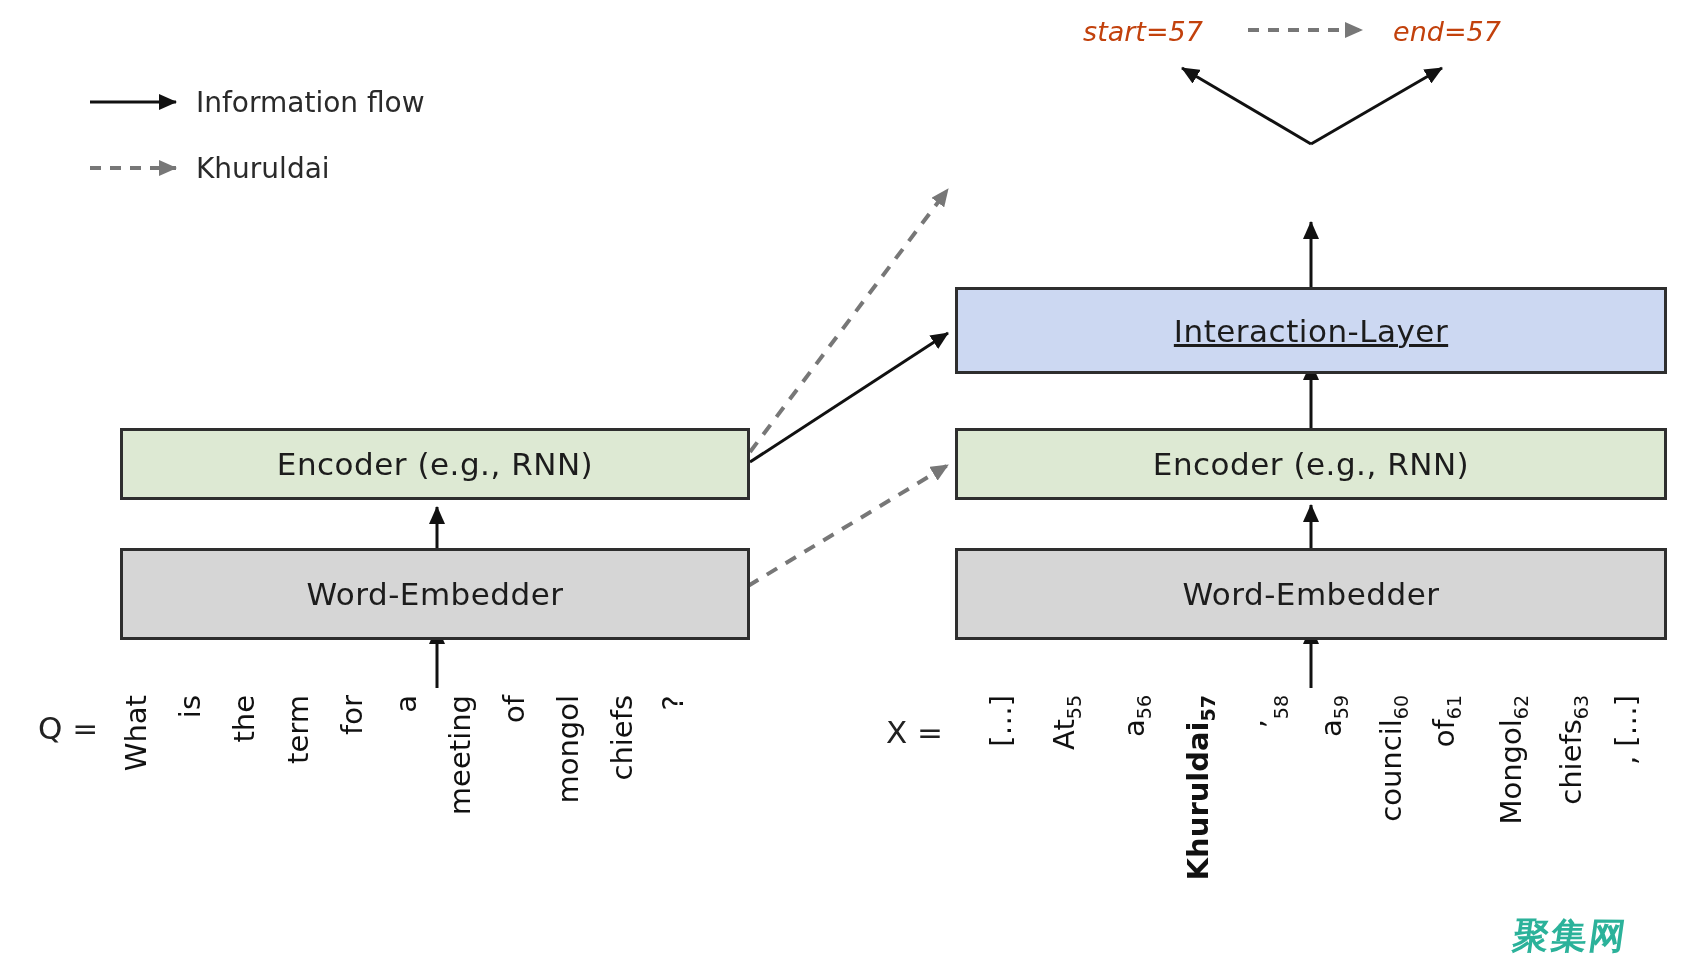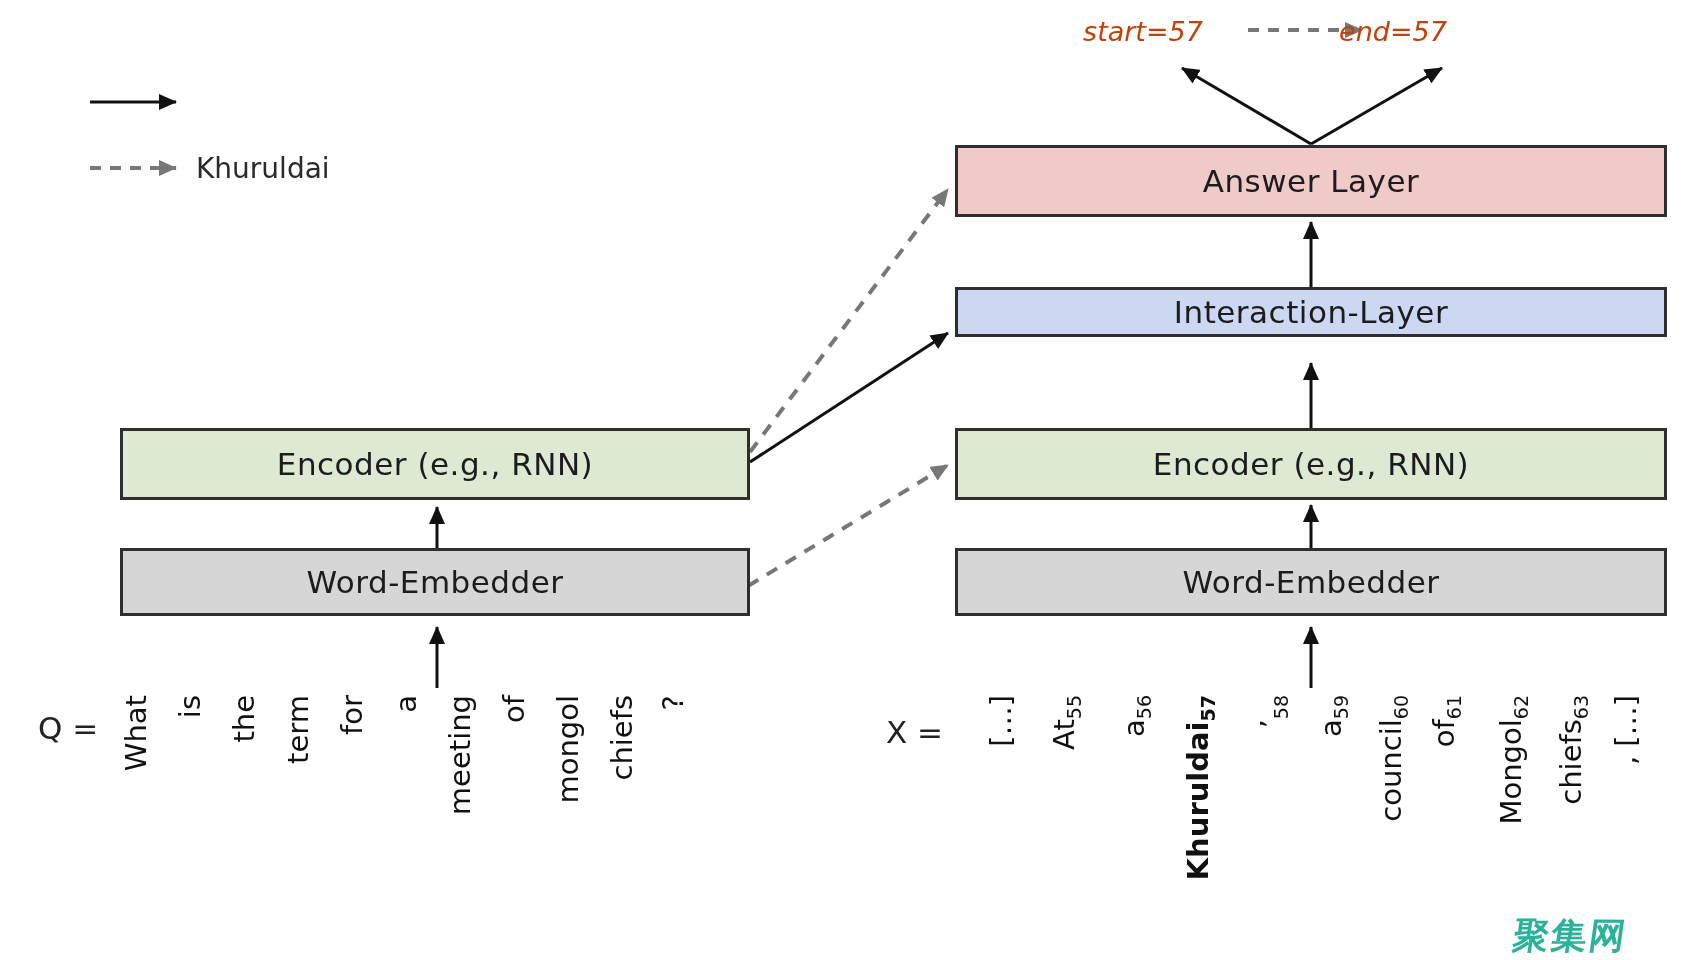--- a/index.html
+++ b/index.html
@@ -11,23 +11,23 @@
   svg.arrow-layer { position:absolute; left:0; top:0; width:1708px; height:960px; pointer-events:none; }
 
   .box {
     position:absolute; border:3px solid #2e2e2e; box-sizing:border-box;
     display:flex; align-items:center; justify-content:center;
     font-size:31px; letter-spacing:0.5px; color:#1c1c1c;
   }
   .box-left   { left:120px;  width:630px; }
   .box-right  { left:955px;  width:712px; }
   .y-answer      { top:145px; height:72px; }
-  .y-interaction { top:287px; height:50px; }
+  .y-interaction { top:287px; height:87px;text-decoration:underline; }
   .y-encoder     { top:428px; height:72px; }
-  .y-embedder    { top:548px; height:68px; }
+  .y-embedder    { top:548px; height:92px; }
 
   .legend-label { position:absolute; font-size:28px; color:#2a2a2a; transform:translateY(-50%); white-space:nowrap; }
   .out-label { position:absolute; font-size:27px; font-style:italic; color:#c2410c; transform:translate(-50%,-50%); white-space:nowrap; }
 
   .seq-label { position:absolute; font-size:31px; color:#222; white-space:nowrap; }
 
   .tok {
     position:absolute; top:695px; white-space:nowrap;
     font-size:29px; line-height:36px; color:#111;
     transform-origin:0 0; transform:rotate(-90deg) translateX(-100%);
@@ -70,26 +70,26 @@
     <line x1="1311" y1="688" x2="1311" y2="627" stroke="#111" stroke-width="3" marker-end="url(#headB)"></line>
 
     <line x1="437" y1="548" x2="437" y2="507" stroke="#111" stroke-width="3" marker-end="url(#headB)"></line>
     <line x1="437" y1="688" x2="437" y2="627" stroke="#111" stroke-width="3" marker-end="url(#headB)"></line>
 
     <line x1="750" y1="462" x2="948" y2="333" stroke="#111" stroke-width="3" marker-end="url(#headB)"></line>
     <line x1="750" y1="452" x2="948" y2="189" stroke="#777" stroke-width="4" stroke-dasharray="12 10" marker-end="url(#headG)"></line>
     <line x1="748" y1="586" x2="948" y2="465" stroke="#777" stroke-width="4" stroke-dasharray="12 10" marker-end="url(#headG)"></line>
   </svg>
 
+  <div class="legend-label" style="left:196px; top:102px;">Information flow</div>
   <div class="legend-label" style="left:196px; top:168px;">Khuruldai</div>
 
   <div class="out-label" style="left:1143px; top:31px;">start=57</div>
-  <div class="out-label" style="left:1393px; top:31px;">end=57</div>
+  <div class="out-label" style="left:1447px; top:31px;">end=57</div>
 
-  <div class="box box-right y-answer" style="background-color: rgb(240, 201, 201);">Answer Layer</div>
   <div class="box box-right y-interaction" style="background-color: rgb(204, 216, 242);">Interaction-Layer</div>
   <div class="box box-right y-encoder" style="background-color: rgb(221, 233, 211);">Encoder (e.g., RNN)</div>
   <div class="box box-right y-embedder" style="background-color: rgb(214, 214, 214);">Word-Embedder</div>
 
   <div class="box box-left y-encoder" style="background-color: rgb(221, 233, 211);">Encoder (e.g., RNN)</div>
   <div class="box box-left y-embedder" style="background-color: rgb(214, 214, 214);">Word-Embedder</div>
 
   <div class="seq-label" style="left:38px; top:710px;">Q =</div>
   <div class="seq-label" style="left:886px; top:714px;">X =</div>
 

